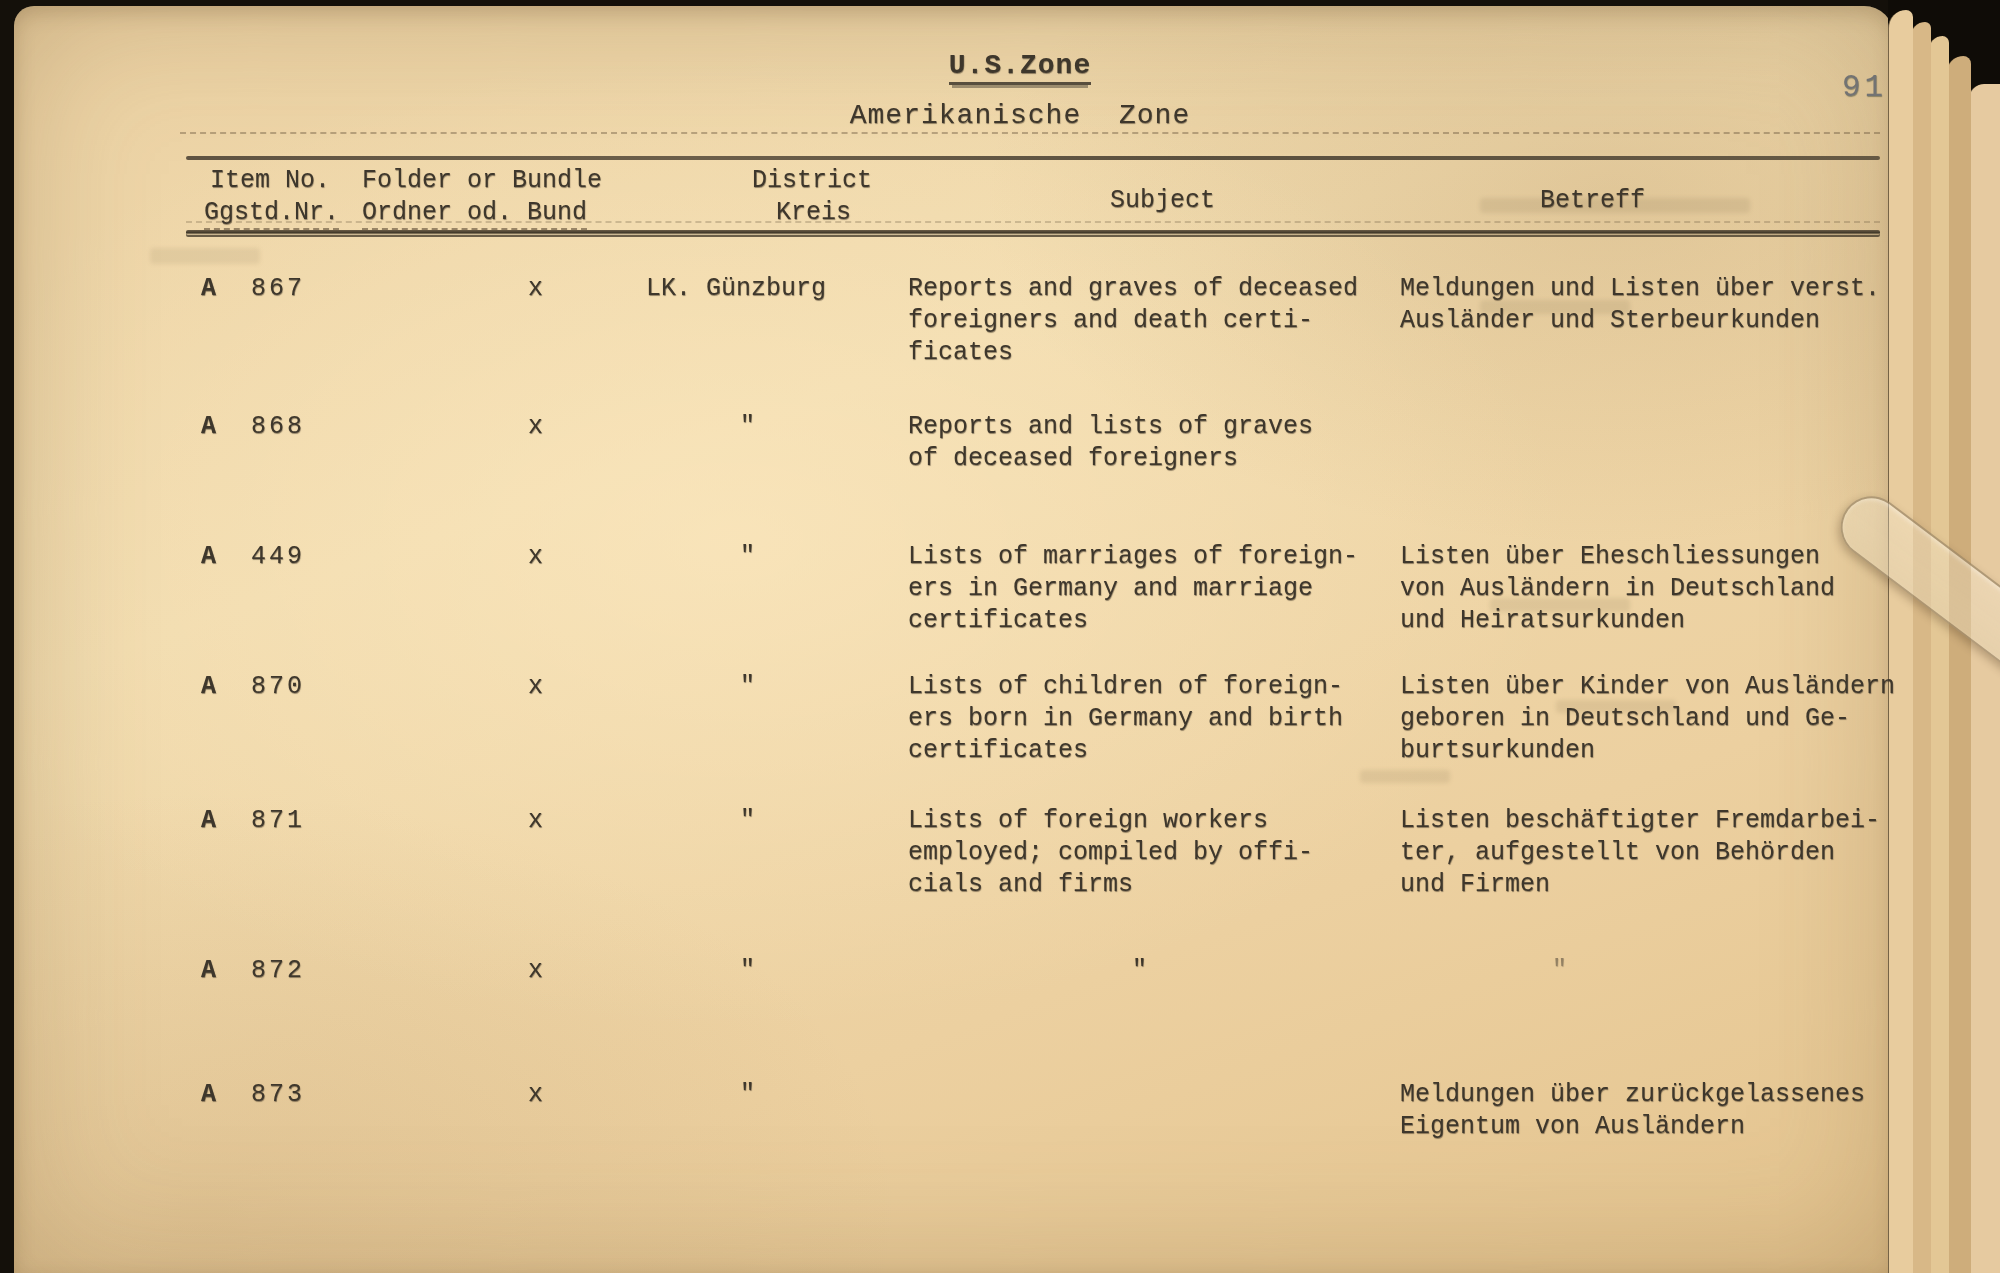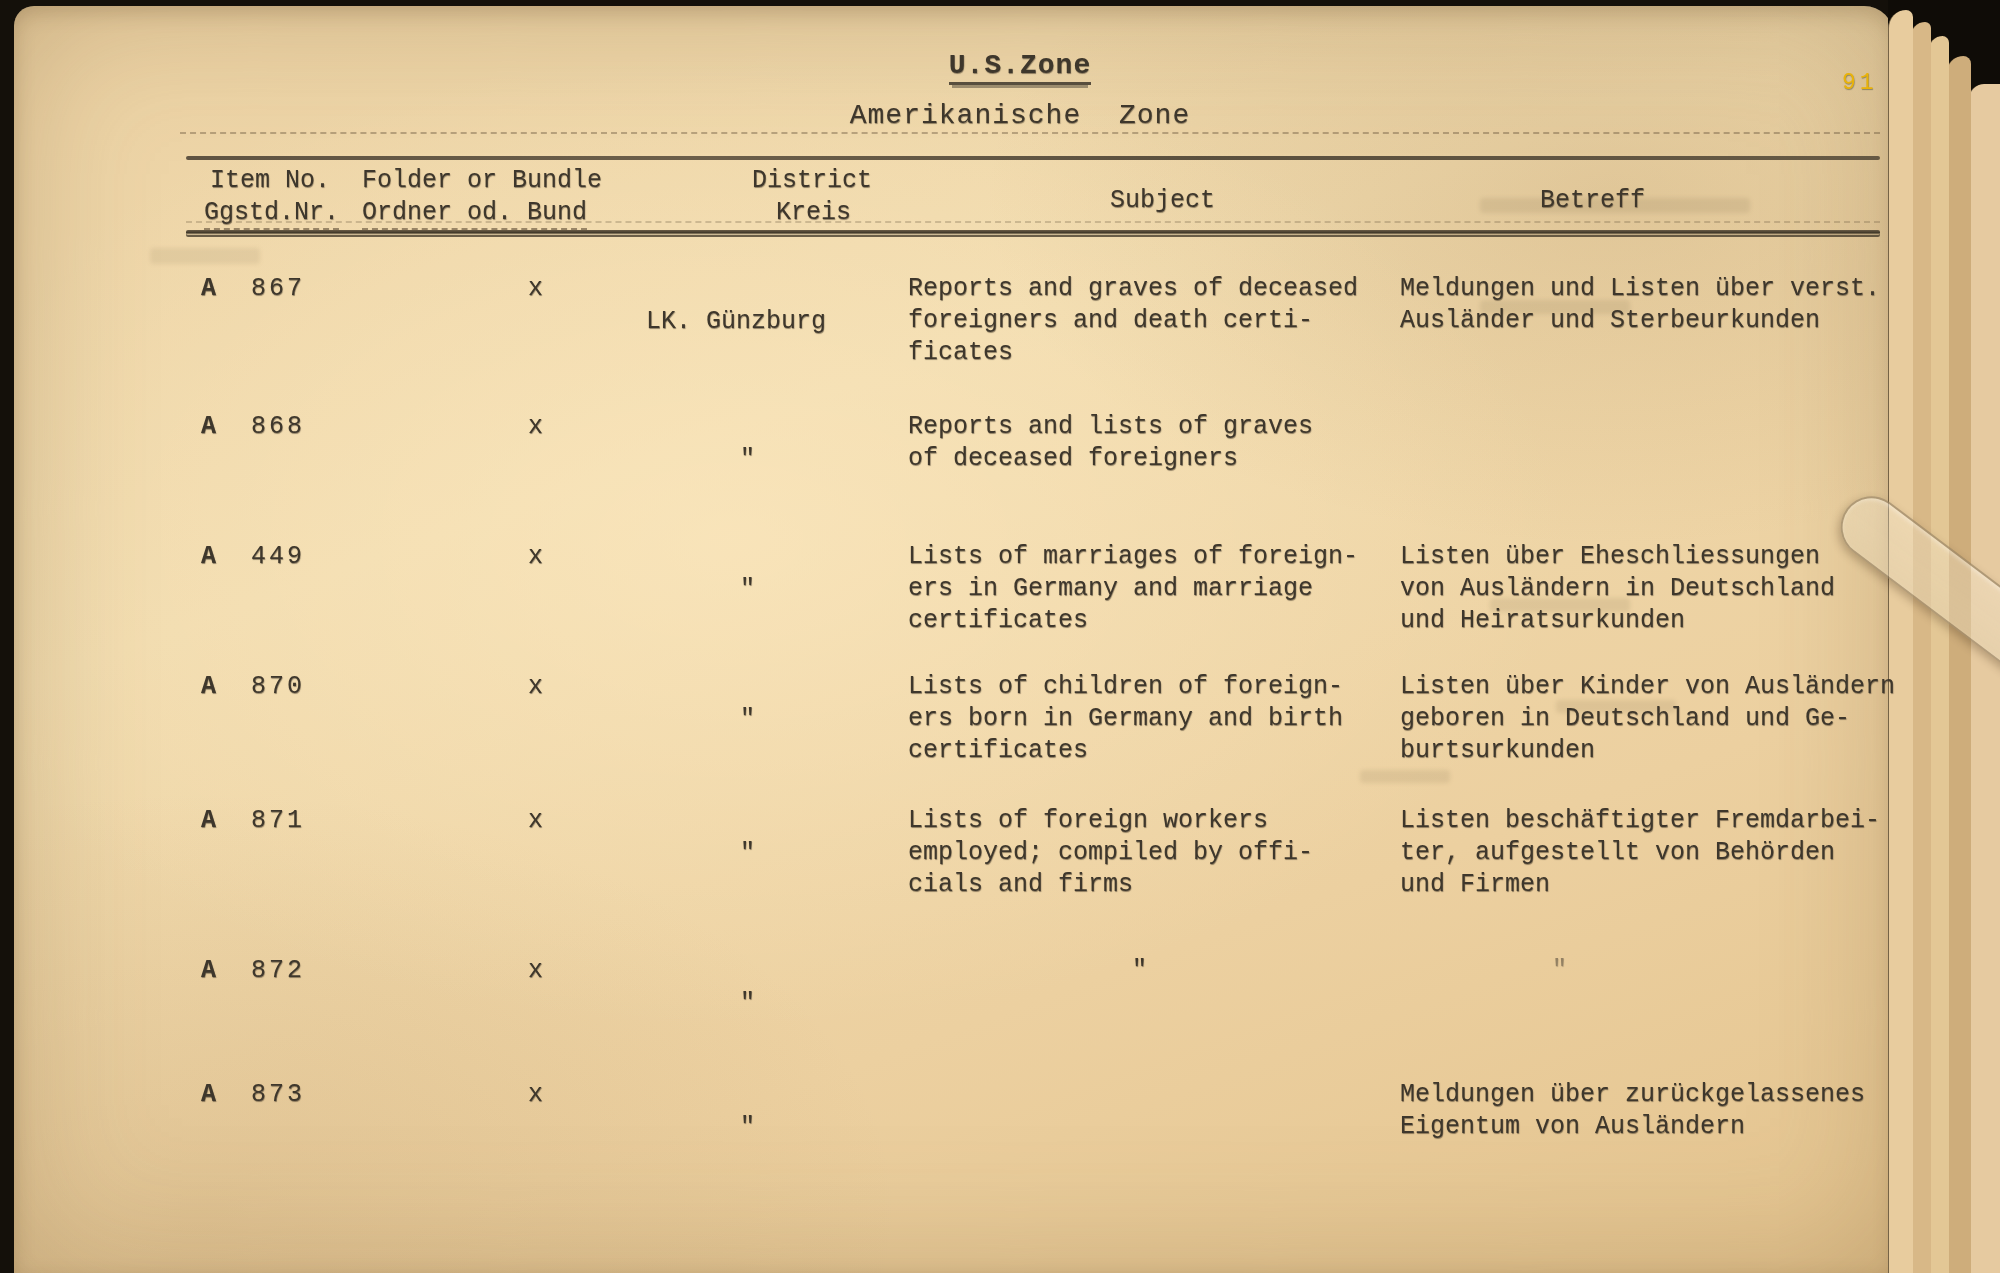--- a/index.html
+++ b/index.html
@@ -35,21 +35,21 @@
     transform:rotate(37deg);transform-origin:24px 50%;
     border-radius:36px;
     background:linear-gradient(180deg, rgba(252,246,228,.26), rgba(232,216,184,.48));
     border:2px solid rgba(108,86,56,.45);
     box-shadow:0 4px 8px rgba(60,40,18,.28), inset 0 2px 4px rgba(255,255,255,.35);
     z-index:6;
   }
   
   .ink{color:#3e372c;text-shadow:.4px .6px .8px rgba(52,42,30,.5);}
   .content{position:absolute;inset:0;z-index:3;}
-  .pagenum{position:absolute;left:1842px;top:70px;font-size:23px;letter-spacing:4px;color:#eab308;text-shadow:.5px .5px 1px rgba(60,70,55,.5);}
+  .pagenum{position:absolute;left:1842px;top:70px;font-size:31px;letter-spacing:4px;color:#737373;text-shadow:.5px .5px 1px rgba(60,70,55,.5);}
   .titles{position:absolute;left:160px;top:50px;width:1720px;text-align:center;font-size:28px;}
   .title-en{display:inline-block;border-bottom:3px solid rgba(62,55,44,.85);box-shadow:0 6px 0 -3px rgba(62,55,44,.45);padding-bottom:1px;font-weight:700;letter-spacing:1px;}
   .title-de{margin-top:15px;word-spacing:20px;letter-spacing:1px;}
   .faint-dash{position:absolute;left:180px;top:132px;width:1700px;border-top:2px dashed rgba(92,74,50,.38);}
   .rule-top{position:absolute;left:186px;top:156px;width:1694px;height:4px;border-radius:2px;
     background:linear-gradient(90deg,#4c4234,#5a4e3c 30%,#473e30 60%,#564b39);opacity:.88;}
   .rule-bottom{position:absolute;left:186px;top:230px;width:1694px;height:5px;border-radius:2px;
     background:linear-gradient(180deg,#6a5c46,#413829 55%,#56493500);
     box-shadow:0 2px 0 rgba(62,52,38,.75);}
   .hcell{position:absolute;font-size:25px;}
@@ -62,21 +62,21 @@
   .row:nth-child(2){margin-top:42px;min-height:64px;}
   .row:nth-child(3){margin-top:66px;min-height:96px;}
   .row:nth-child(4){margin-top:34px;min-height:96px;}
   .row:nth-child(5){margin-top:38px;min-height:96px;}
   .row:nth-child(6){margin-top:54px;min-height:32px;}
   .row:nth-child(7){margin-top:92px;min-height:64px;}
   .cell{position:absolute;top:0;white-space:pre-line;}
   .c-letter{left:201px;font-weight:700;letter-spacing:1px;}
   .c-num{left:251px;letter-spacing:3px;font-family:Liberation Mono, monospace;}
   .c-x{left:528px;}
-  .c-district{left:646px;margin-top:33px;}
+  .c-district{left:646px;}
   .row:nth-child(n+2) .c-district{left:740px;}
   .c-subject{left:908px;width:480px;}
   .c-betreff{left:1400px;width:510px;}
   .row:nth-child(6) .c-subject{left:1132px;}
   .row:nth-child(6) .c-betreff{left:1552px;opacity:.5;}
   
   .ghost{position:absolute;background:rgba(110,88,56,.12);filter:blur(2px);border-radius:4px;z-index:2;}
   .g1{left:1480px;top:198px;width:270px;height:15px;}
   .g2{left:1480px;top:300px;width:150px;height:14px;}
   .g3{left:150px;top:248px;width:110px;height:16px;background:rgba(110,88,56,.10);}

